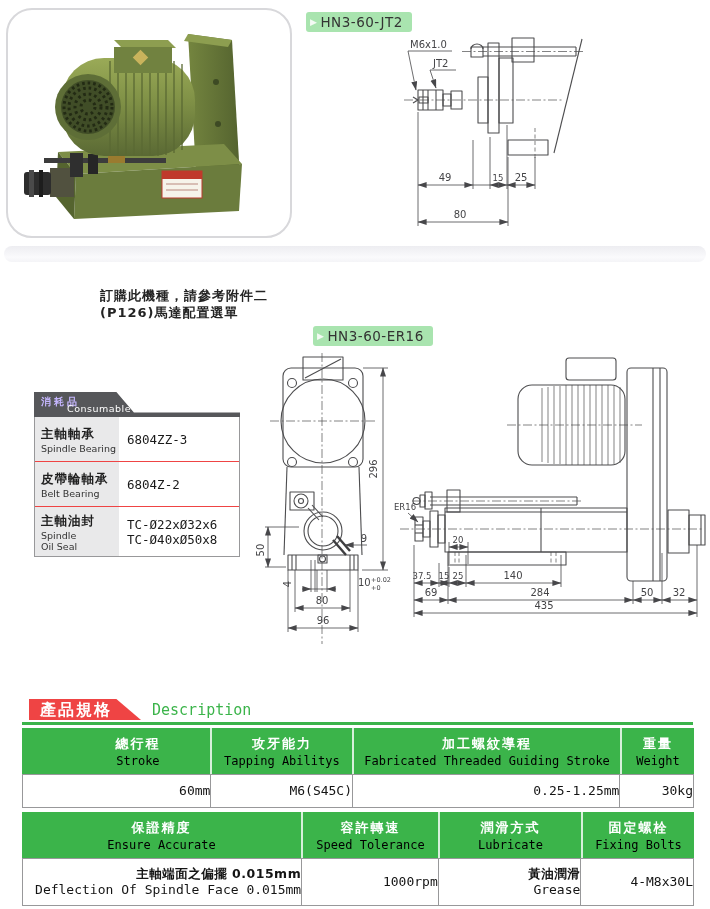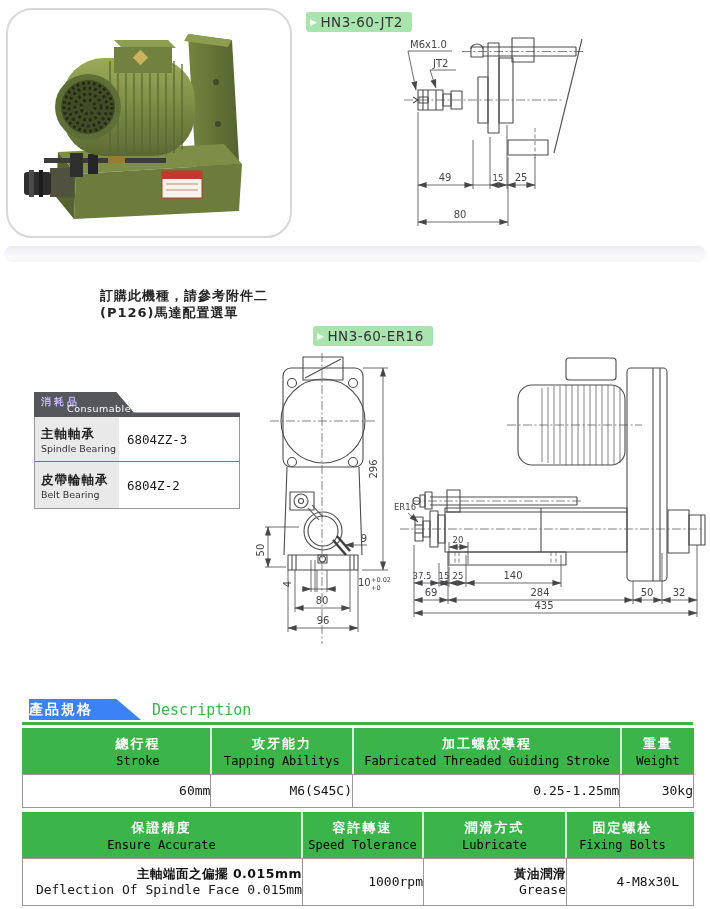--- a/index.html
+++ b/index.html
@@ -42,41 +42,41 @@
   .bold{stroke:#3e3e40;stroke-width:2.4;fill:none;}
   .cl{stroke:#4d4d4f;stroke-width:.7;fill:none;stroke-dasharray:9 2.5 2 2.5;}
   .dash{stroke:#4d4d4f;stroke-width:.7;fill:none;stroke-dasharray:4 2.5;}
   .dim{stroke:#47474a;stroke-width:.8;fill:none;}
   .dt{font-family:"DejaVu Sans","Liberation Sans",sans-serif;font-size:10px;fill:#444447;}
   .dts{font-family:"DejaVu Sans","Liberation Sans",sans-serif;font-size:8.5px;fill:#444447;}
   .dtt{font-family:"DejaVu Sans","Liberation Sans",sans-serif;font-size:6.5px;fill:#444447;}
 
   
   .desc{left:22px;top:696px;width:672px;}
-  .desc-tab{position:absolute;left:7px;top:3px;width:112px;height:21px;background:#3b82f6;clip-path:polygon(0 0,78% 0,100% 100%,0 100%);color:#fff;font-size:14px;font-weight:bold;letter-spacing:2px;line-height:21px;}
+  .desc-tab{position:absolute;left:7px;top:3px;width:112px;height:21px;background:#ef4444;clip-path:polygon(0 0,78% 0,100% 100%,0 100%);color:#fff;font-size:16px;font-weight:bold;letter-spacing:2px;line-height:21px;padding-left:11px;}
   .desc-en{position:absolute;left:130px;top:5px;color:#3bb44a;font-family:"DejaVu Sans Mono","Liberation Mono",monospace;font-size:15px;}
   .desc-rule{position:absolute;left:0;top:26px;width:671px;height:3px;background:#3bb44a;}
   .spec{position:absolute;left:0;width:672px;}
   .spec-t1{top:32px;}
   .spec-t2{top:116px;}
   .spec-head{display:flex;background:#3bb44a;}
   .spec-head .cell{display:flex;flex-direction:column;align-items:center;justify-content:center;min-height:46px;border-left:2px solid rgba(255,255,255,.8);}
   .spec-head .cell:first-child{border-left:none;}
   .spec-head .zh{color:#fff;font-size:13px;font-weight:bold;letter-spacing:2px;}
   .spec-head .en{color:#000000;font-family:"DejaVu Sans Mono","Liberation Mono",monospace;font-size:12px;margin-top:1px;}
   .spec-vals{display:flex;border:1px solid #98989a;background:#fff;}
   .spec-vals .cell{display:flex;flex-direction:column;align-items:flex-end;justify-content:center;border-left:1px solid #98989a;}
   .spec-vals .cell:first-child{border-left:none;}
   .t1v .cell{min-height:32px;}
   .t2v .cell{min-height:46px;}
   .mono-line{font-family:"DejaVu Sans Mono","Liberation Mono",monospace;font-size:13px;color:#141414;line-height:16px;}
   .zh-line{font-size:12.5px;font-weight:bold;color:#141414;letter-spacing:.5px;line-height:16px;}
   
   .t1c0{width:154px;margin-left:44px;} .t1c1{width:152px;} .t1c2{width:287px;} .t1c3{width:79px;}
-  .t2c0{width:279px;} .t2c1{width:121px;} .t2c2{width:143px;} .t2c3{width:113px;}
+  .t2c0{width:279px;} .t2c1{width:137px;} .t2c2{width:143px;} .t2c3{width:113px;}
 </style>
 </head>
 <body>
 
 <div class="abs photo-panel">
   <svg width="262" height="206" viewBox="0 0 262 206">
     <defs>
       <linearGradient id="mg" x1="0" y1="0" x2="0" y2="1">
         <stop offset="0" stop-color="#9aaa57"></stop>
           <stop offset=".45" stop-color="#7f9046"></stop>
@@ -238,20 +238,31 @@
         </div>
     </div>
     <div class="cons-row">
       <div class="cons-name">
         <span class="zh">皮帶輪軸承</span>
         <span class="en">Belt Bearing</span>
       </div>
       <div class="cons-val">
           <span>6804Z-2</span>
         </div>
+    </div>
+    <div class="cons-row">
+      <div class="cons-name">
+        <span class="zh">主軸油封</span>
+        <span class="en">Spindle</span>
+        <span class="en">Oil Seal</span>
+      </div>
+      <div class="cons-val">
+        <span>TC-Ø22xØ32x6</span>
+        <span>TC-Ø40xØ50x8</span>
+      </div>
     </div>
   </div>
 </div>
 
 <svg class="abs" style="left:255px;top:352px;" width="138" height="296" viewBox="0 0 138 296">
   <line class="cl" x1="67" y1="1" x2="67" y2="292"></line>
   <g class="geo">
     <rect x="48" y="5" width="40" height="23"></rect>
     <line x1="50" y1="26" x2="86" y2="7"></line>
     <rect x="28" y="16" width="80" height="99" rx="8"></rect>

